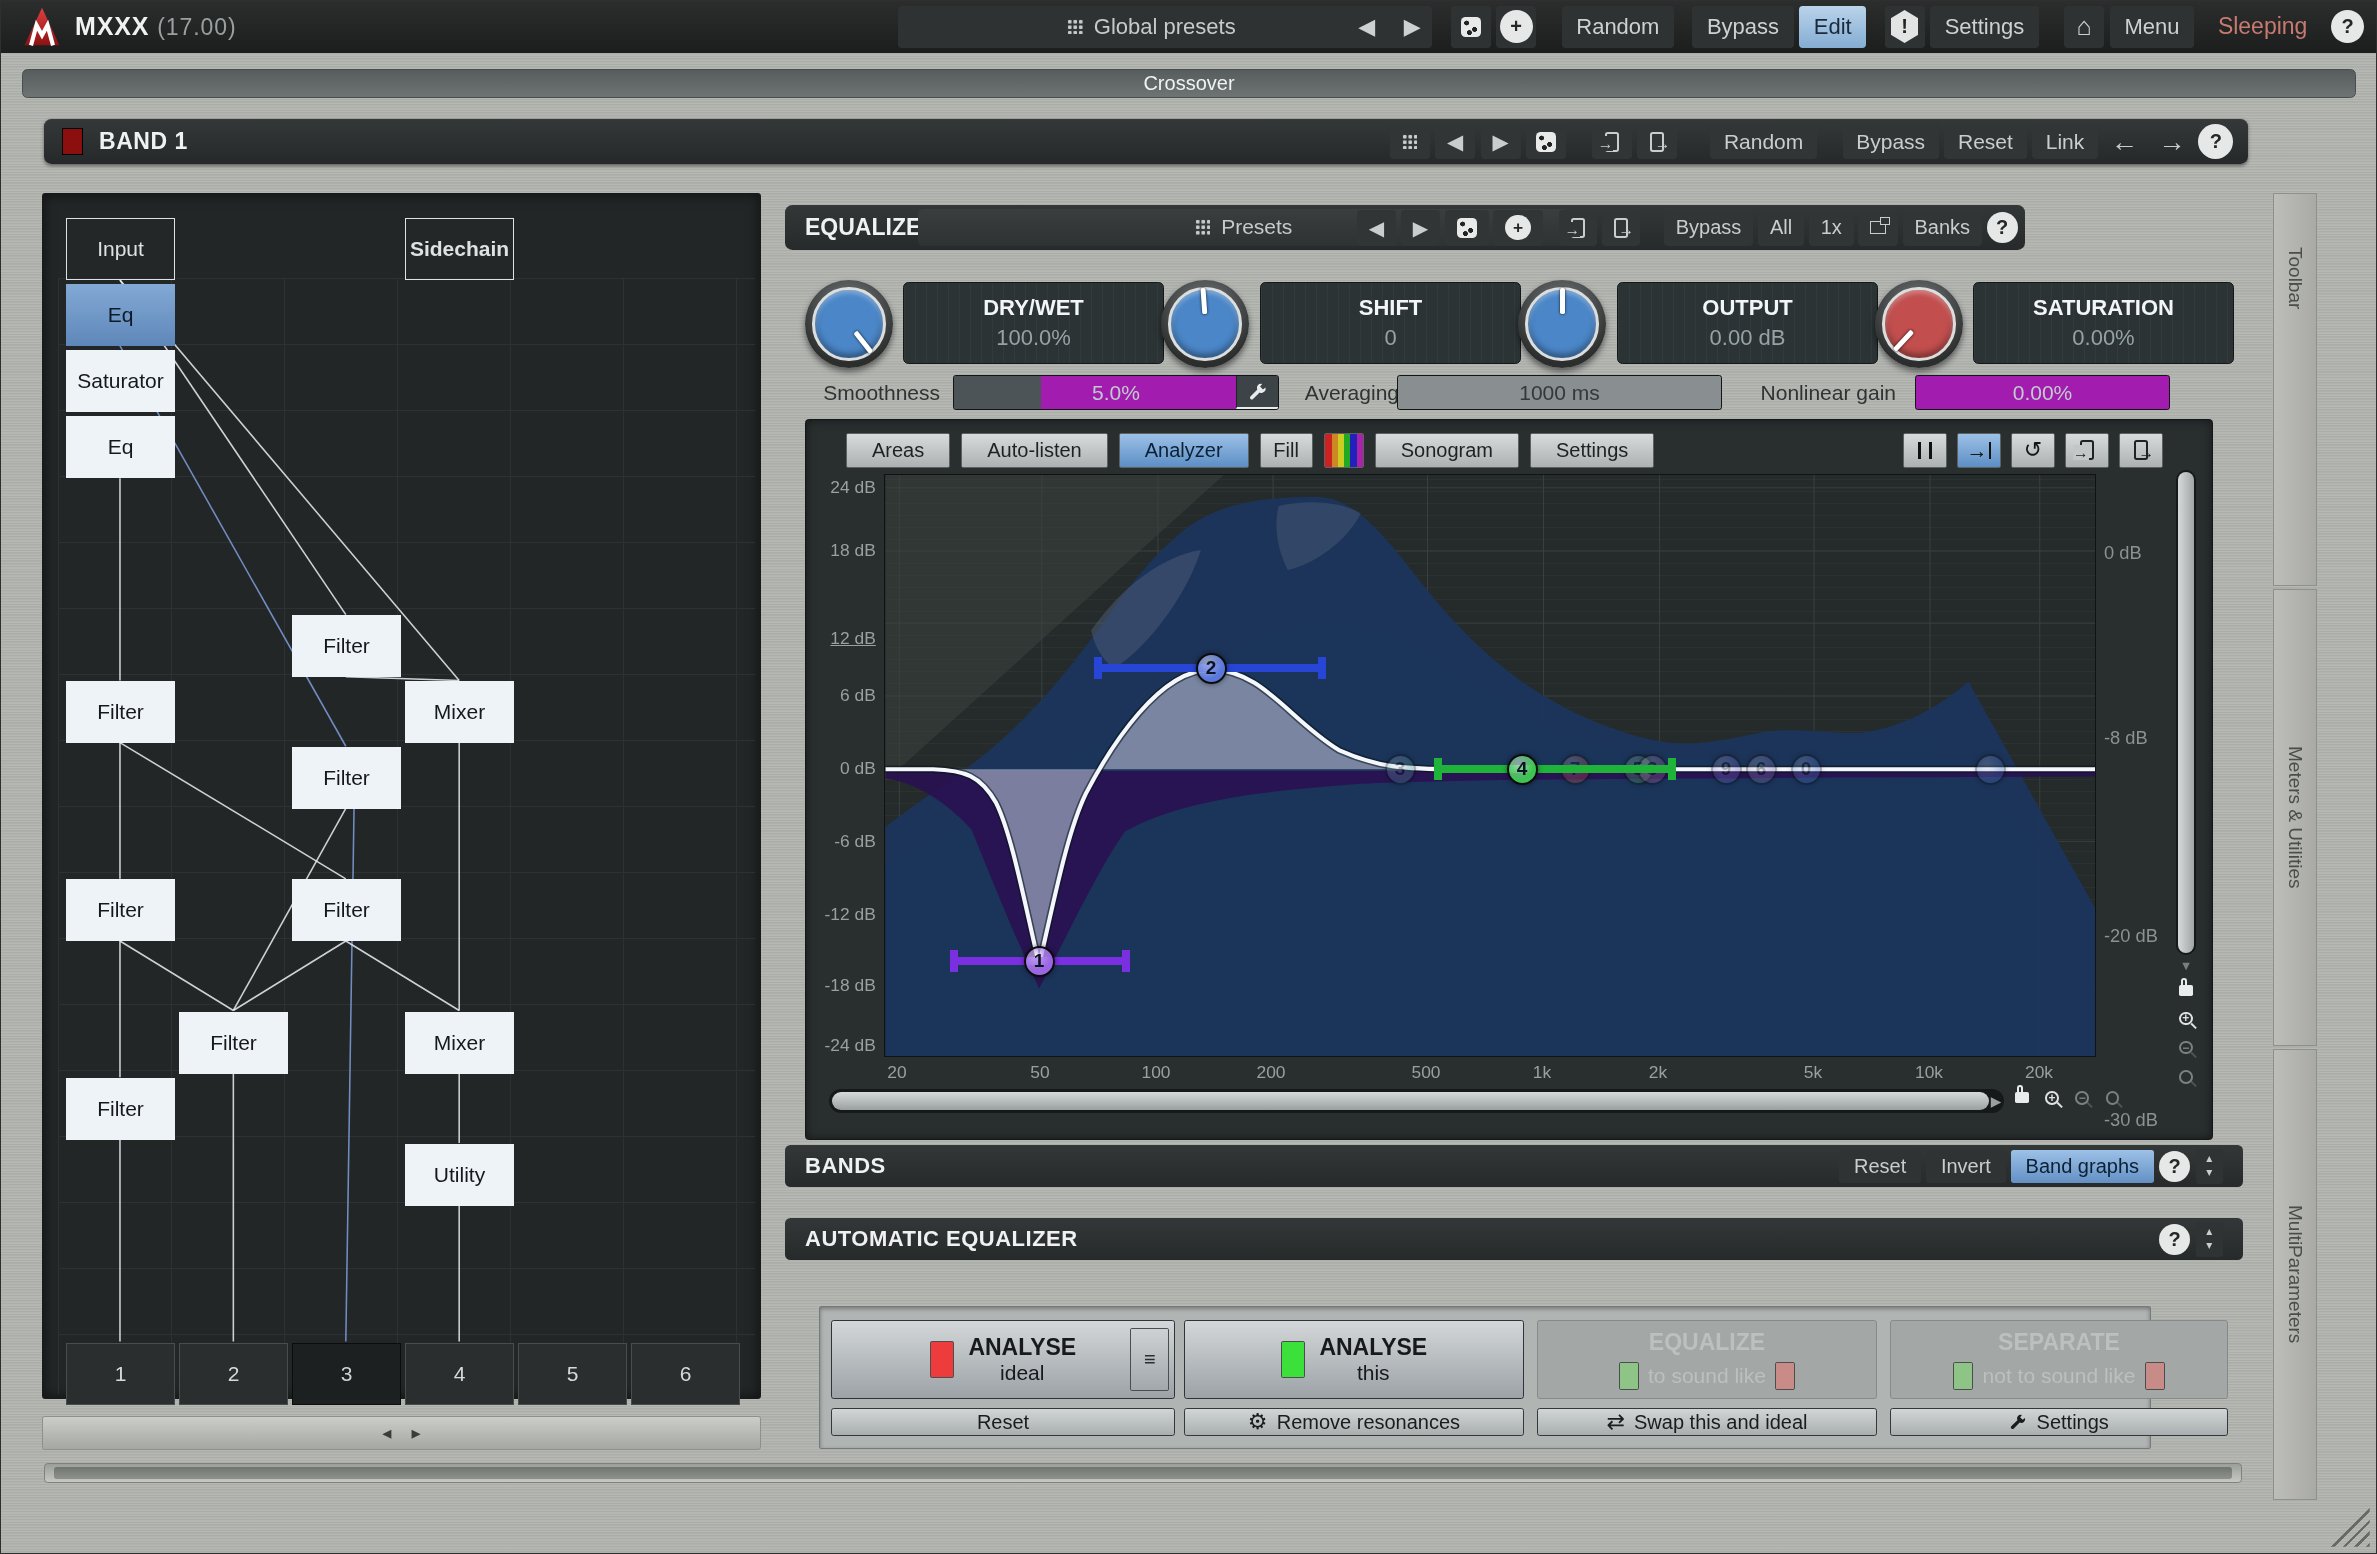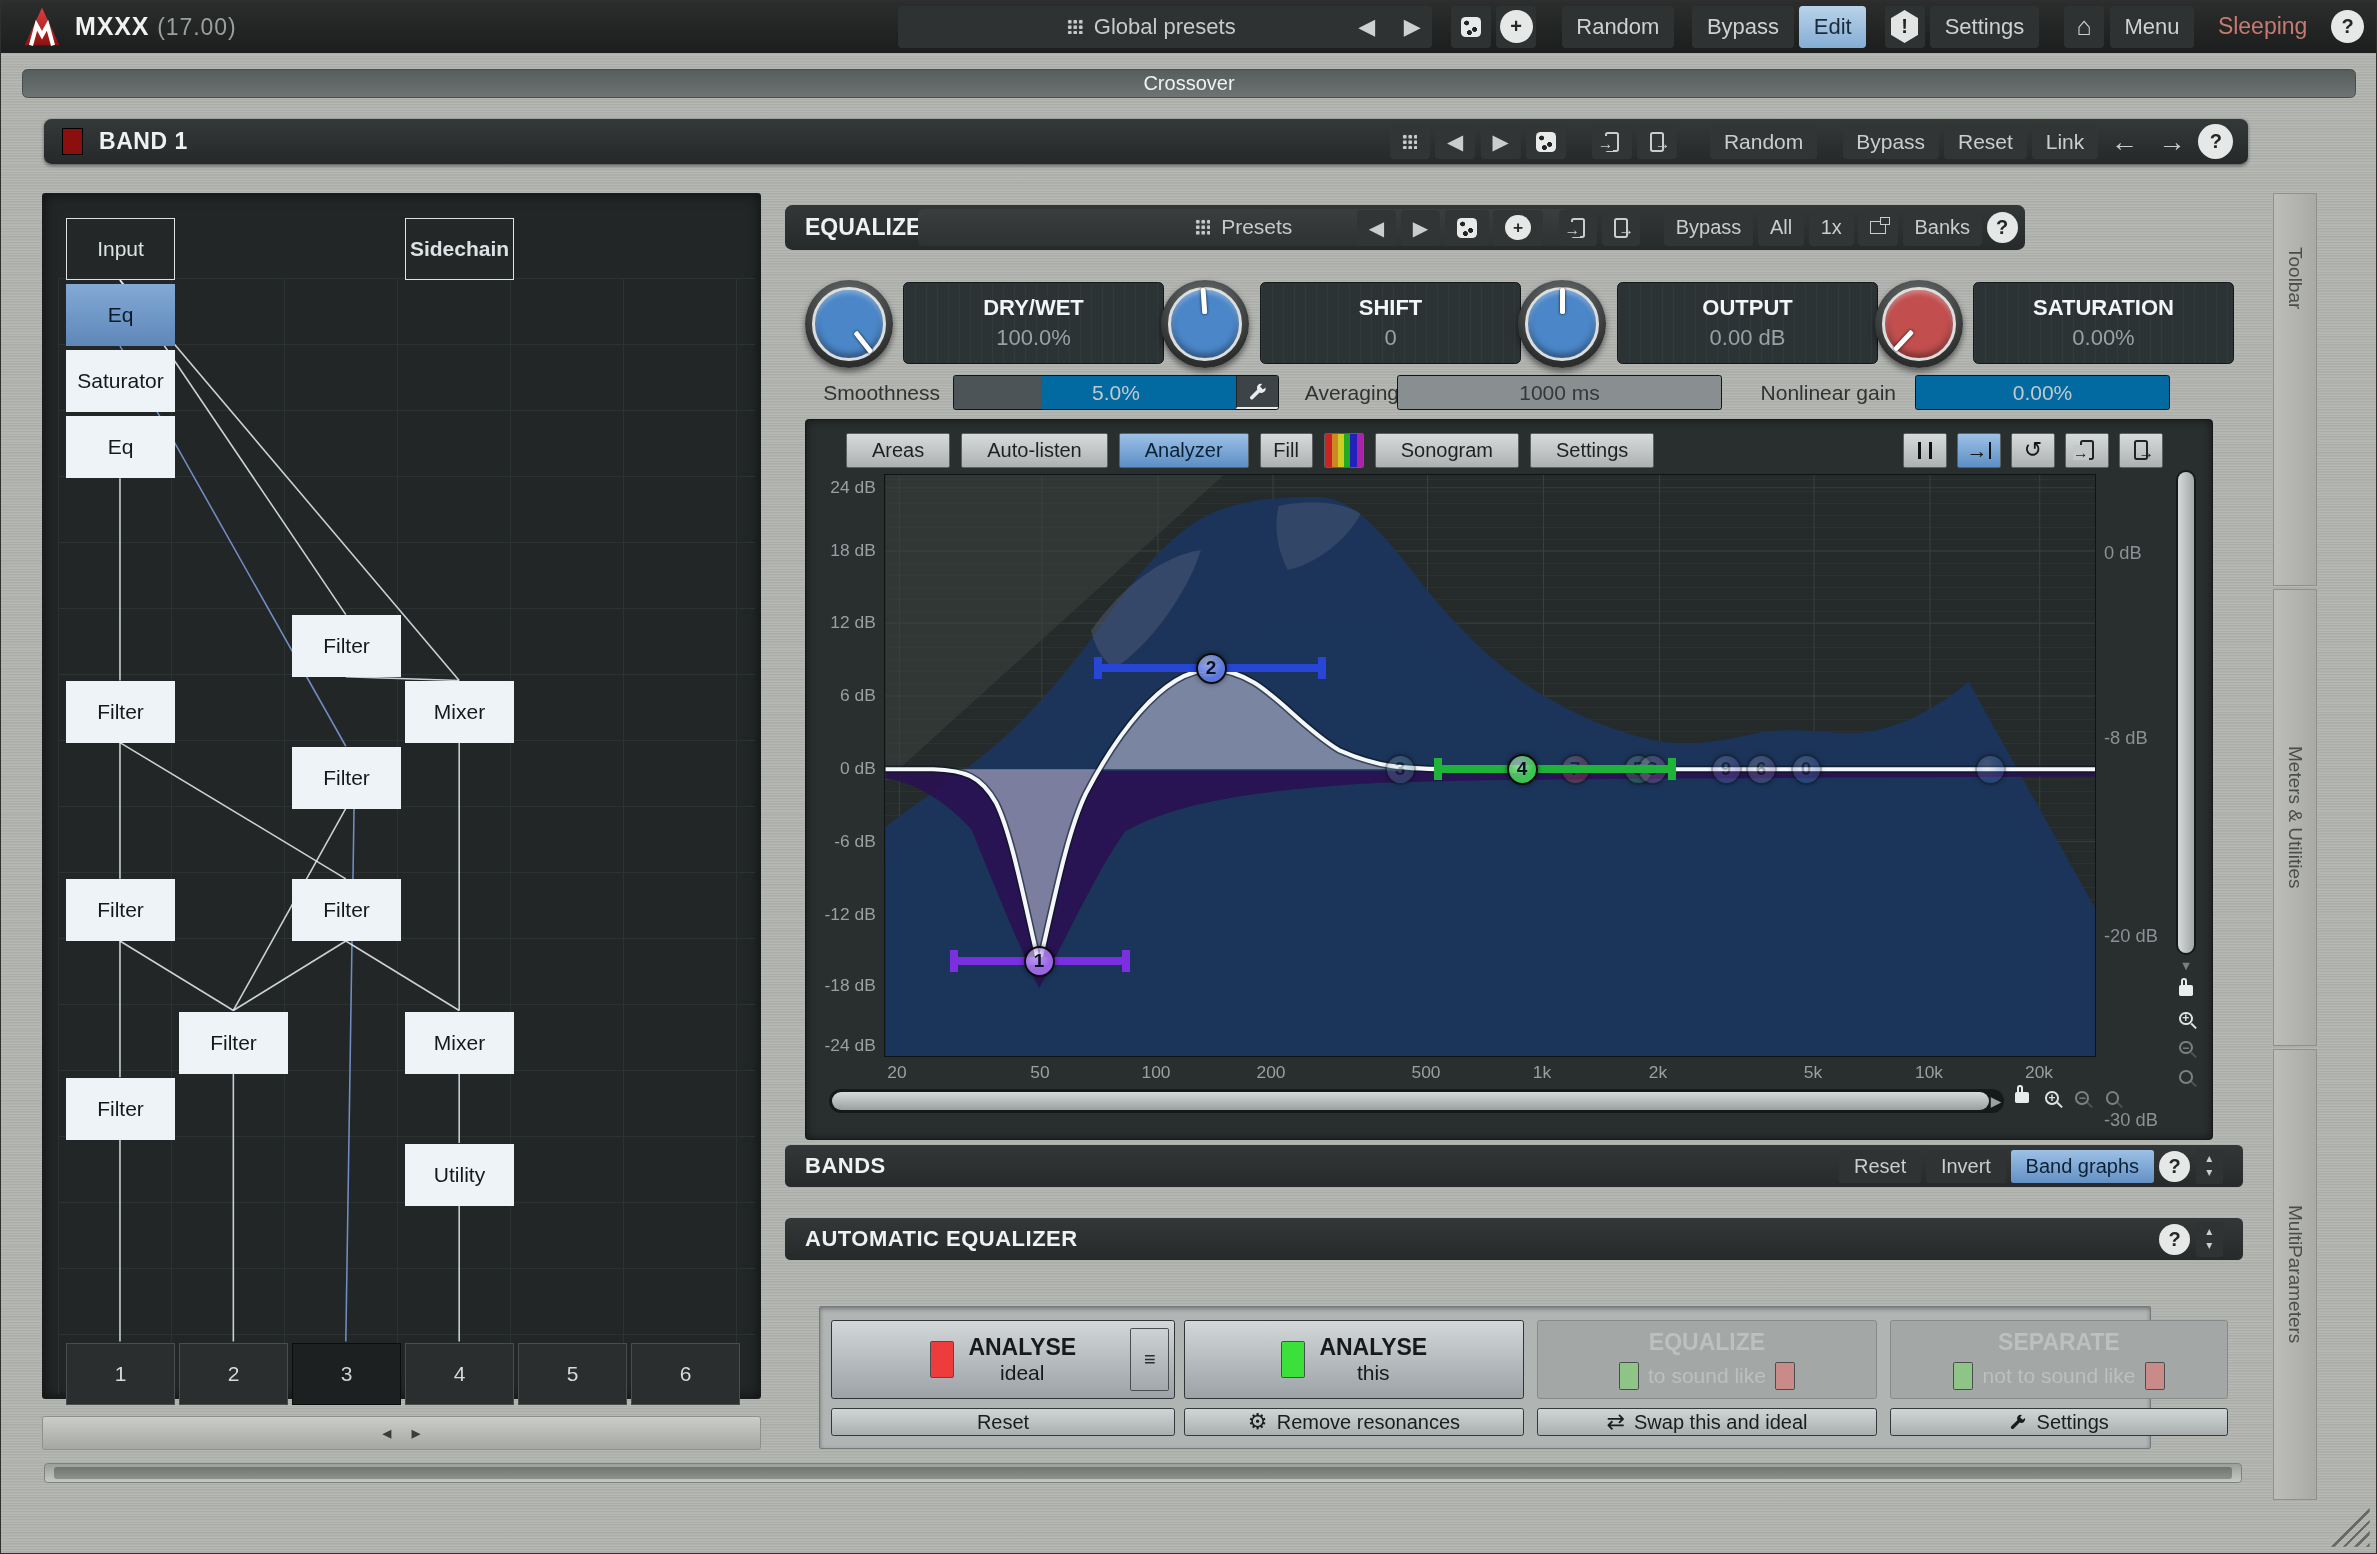--- a/index.html
+++ b/index.html
@@ -90,21 +90,21 @@
   .knob-inner{position:absolute;inset:7.3px;border-radius:50%;border:3.7px solid #dcdede;box-sizing:border-box;
     box-shadow:inset 0 2.7px 5.5px rgba(255,255,255,.35),inset 0 -3.7px 6.4px rgba(0,0,0,.4)}
   .knob-ptr{position:absolute;left:42px;top:8.2px;width:4.6px;height:25.6px;background:#fff;border-radius:1.8px;
     box-shadow:0 0 2.7px rgba(0,0,0,.9);transform-origin:2.3px 36px}
   .vbox{position:absolute;top:282px;width:261px;height:82px;background:#2c3335;border:0.9px solid #151818;border-radius:5.5px;
     background-image:repeating-linear-gradient(90deg,rgba(255,255,255,.035) 0 0.9px,transparent 0.9px 11px);box-sizing:border-box}
   .vlabel{position:absolute;top:12px;left:0;right:0;text-align:center;color:#f2f6f6;font-weight:bold;font-size:22px}
   .vvalue{position:absolute;bottom:12px;left:0;right:0;text-align:center;color:#97a2a5;font-size:22px}
   
   .plabel{position:absolute;top:381px;font-size:21px;color:#2f3331;text-align:right}
-  .pbox{position:absolute;top:375px;height:35px;border:0.9px solid #141616;border-radius:2.7px;background:#0369a1;
+  .pbox{position:absolute;top:375px;height:35px;border:0.9px solid #141616;border-radius:2.7px;background:#a21caf;
     box-sizing:border-box;overflow:hidden}
   .pbox .fillpart{position:absolute;left:0;top:0;bottom:0;background:#4d5458}
   .pbox .pval{position:absolute;inset:0;display:flex;align-items:center;justify-content:center;
     color:#c2cacc;font-size:21px}
   .pbox.light{background:#898e90}
   .pbox.light .pval{color:#33383a}
   .wrenchseg{position:absolute;right:0;top:0;width:42px;height:100%;background:#3d4447;border-left:0.9px solid #202424;
     border-bottom:2.7px solid #e8ecec;display:flex;align-items:center;justify-content:center;box-sizing:border-box}
   
   .graphpanel{position:absolute;left:805px;top:419px;width:1408px;height:721px;background:#292e2e;
@@ -514,21 +514,21 @@
     </div>
   <div class="vargrip">▼</div>
   <div class="vicons">
     <span class="lock-ic"></span>
     <span class="mag">+</span>
     <span class="mag dim">−</span>
     <span class="mag dim"></span>
   </div>
 <div class="dbl" style="top: 57px;">24 dB</div>
     <div class="dbl" style="top: 120px;">18 dB</div>
-    <div class="dbl" style="top: 192px;">12 dB</div>
+    <div class="dbl" style="top: 208px; text-decoration: underline;">12 dB</div>
     <div class="dbl" style="top: 265px;">6 dB</div>
     <div class="dbl" style="top: 338px;">0 dB</div>
     <div class="dbl" style="top: 411px;">-6 dB</div>
     <div class="dbl" style="top: 484px;">-12 dB</div>
     <div class="dbl" style="top: 555px;">-18 dB</div>
     <div class="dbl" style="top: 615px;">-24 dB</div>
     <div class="dbr" style="top: 122px;">0 dB</div>
     <div class="dbr" style="top: 307px;">-8 dB</div>
     <div class="dbr" style="top: 505px;">-20 dB</div>
     <div class="dbr" style="top: 689px;">-30 dB</div>

